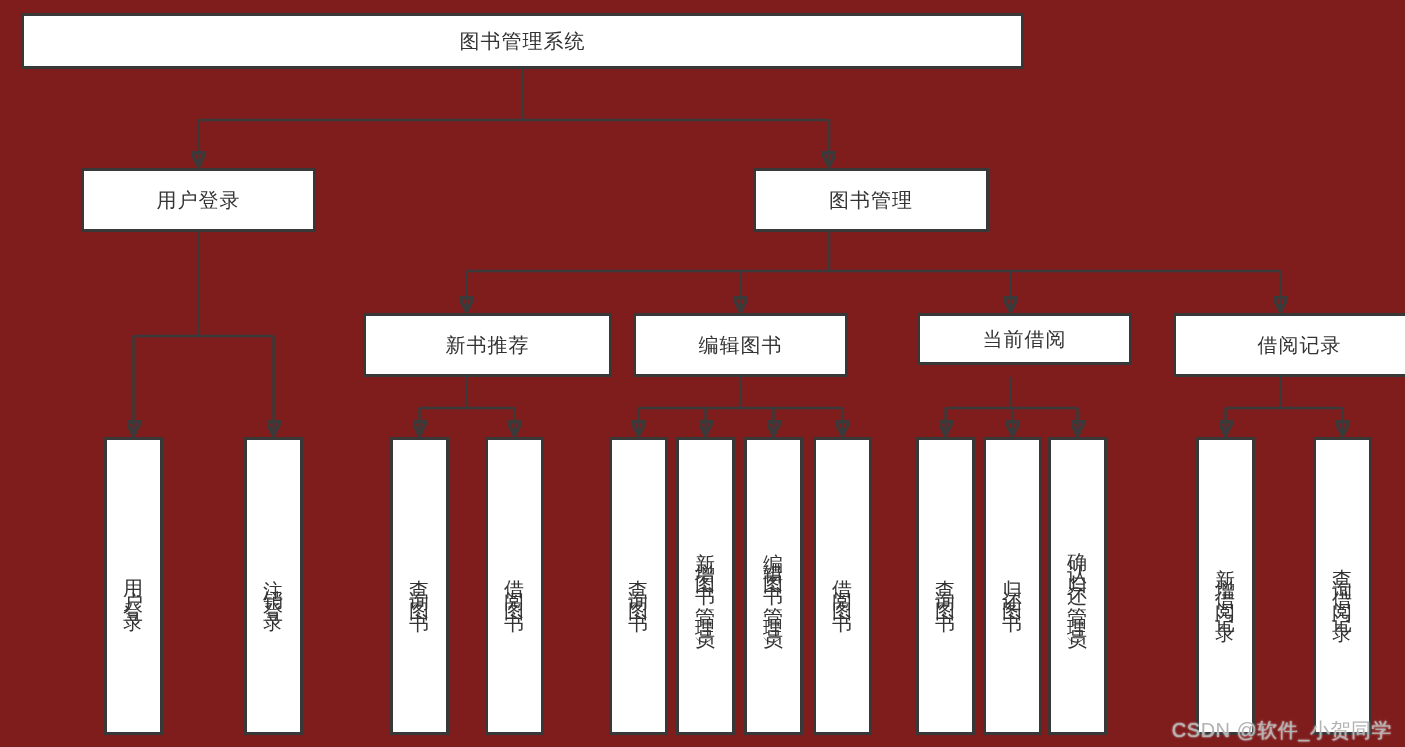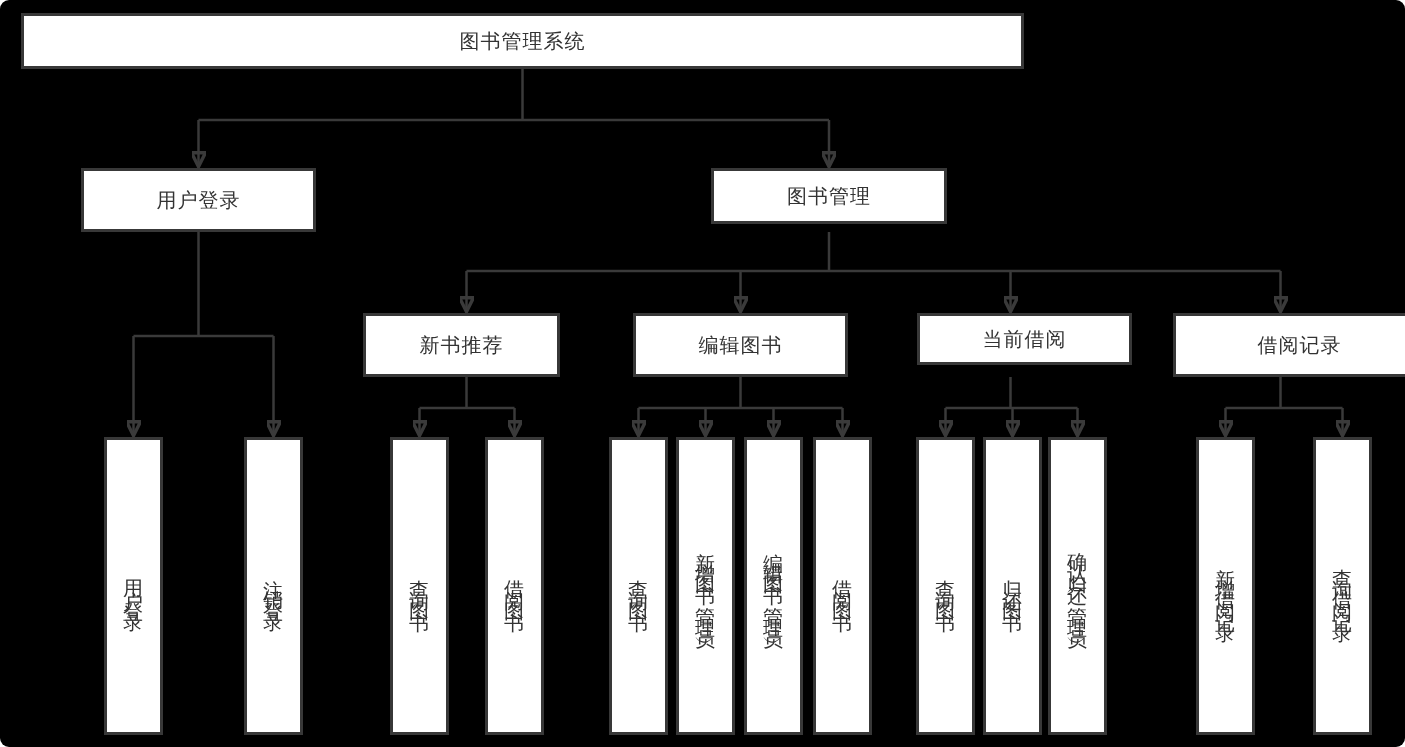--- a/index.html
+++ b/index.html
@@ -1,23 +1,22 @@
 <!DOCTYPE html>
 <html><head>
 <meta charset="utf-8">
 <style>
   html, body { margin: 0; padding: 0; background: #ffffff; }
   .stage {
     position: relative;
     width: 1405px;
     height: 747px;
-    background: #000000;
+    background: #7f1d1d;
     font-family: "Liberation Sans", "DejaVu Sans", sans-serif;
     overflow: hidden;
-    border-radius: 9px;
   }
   svg.edges {
     position: absolute;
     left: 0; top: 0;
     width: 1405px; height: 747px;
   }
   svg.edges path {
     stroke: #3a3a3a;
     stroke-width: 2.5;
     fill: none;
@@ -118,23 +117,23 @@
       <path d="M1280.5,377 V408"></path>
       <path d="M1225.5,408 H1342.5"></path>
       <path d="M1225.5,408 V435" marker-end="url(#arr)"></path>
       <path d="M1342.5,408 V435" marker-end="url(#arr)"></path>
     </g>
   </svg>
 
   <div class="node node-h" style="left:21px; top:13px; width:1003px; height:56px;">图书管理系统</div>
 
   <div class="node node-h" style="left:81px; top:168px; width:235px; height:64px;">用户登录</div>
-  <div class="node node-h" style="left:711px; top:168px; width:236px; height:56px;">图书管理</div>
+  <div class="node node-h" style="left:753px; top:168px; width:236px; height:64px;">图书管理</div>
 
-  <div class="node node-h" style="left:363px; top:313px; width:197px; height:64px;">新书推荐</div>
+  <div class="node node-h" style="left:363px; top:313px; width:249px; height:64px;">新书推荐</div>
   <div class="node node-h" style="left:633px; top:313px; width:215px; height:64px;">编辑图书</div>
   <div class="node node-h" style="left:917px; top:313px; width:215px; height:52px;">当前借阅</div>
   <div class="node node-h" style="left:1173px; top:313px; width:253px; height:64px;">借阅记录</div>
 
   <div class="node node-v" style="left:104px; top:437px; width:59px; height:298px;">用户登录</div>
   <div class="node node-v" style="left:244px; top:437px; width:59px; height:298px;">注销登录</div>
 
   <div class="node node-v" style="left:390px; top:437px; width:59px; height:298px;">查询图书</div>
   <div class="node node-v" style="left:485px; top:437px; width:59px; height:298px;">借阅图书</div>
 
@@ -143,14 +142,15 @@
   <div class="node node-v" style="left:744px; top:437px; width:59px; height:298px;">编辑图书（管理员）</div>
   <div class="node node-v" style="left:813px; top:437px; width:59px; height:298px;">借阅图书</div>
 
   <div class="node node-v" style="left:916px; top:437px; width:59px; height:298px;">查询图书</div>
   <div class="node node-v" style="left:983px; top:437px; width:59px; height:298px;">归还图书</div>
   <div class="node node-v" style="left:1048px; top:437px; width:59px; height:298px;">确认归还（管理员）</div>
 
   <div class="node node-v" style="left:1196px; top:437px; width:59px; height:298px;">新增借阅记录</div>
   <div class="node node-v" style="left:1313px; top:437px; width:59px; height:298px;">查询借阅记录</div>
 
+  <div class="watermark">CSDN @软件_小贺同学</div>
 
 </div>
 
 </body></html>

